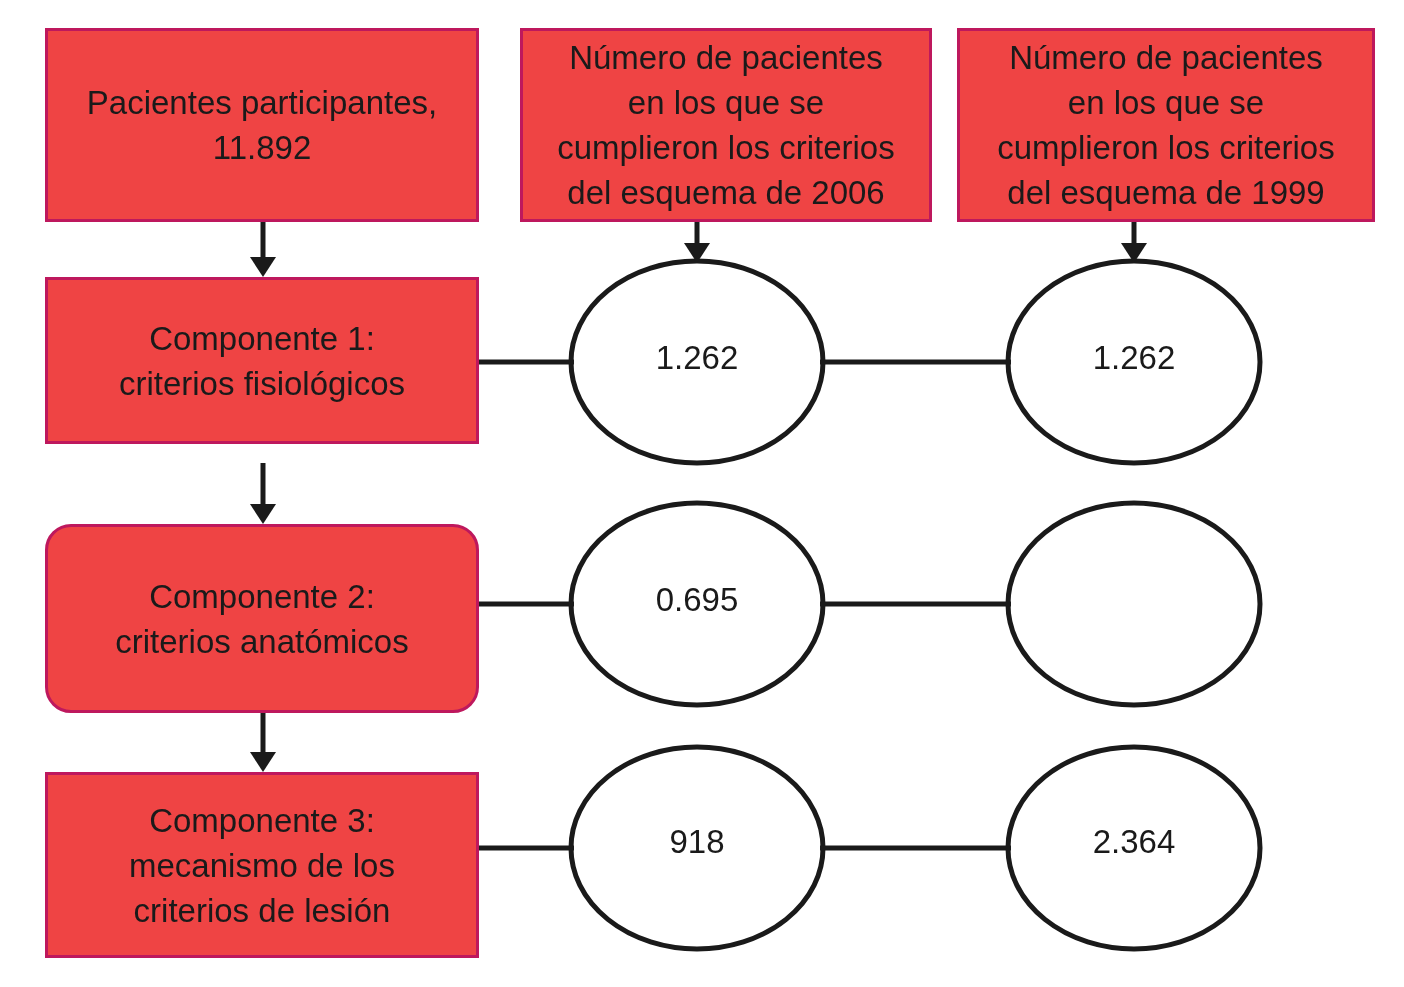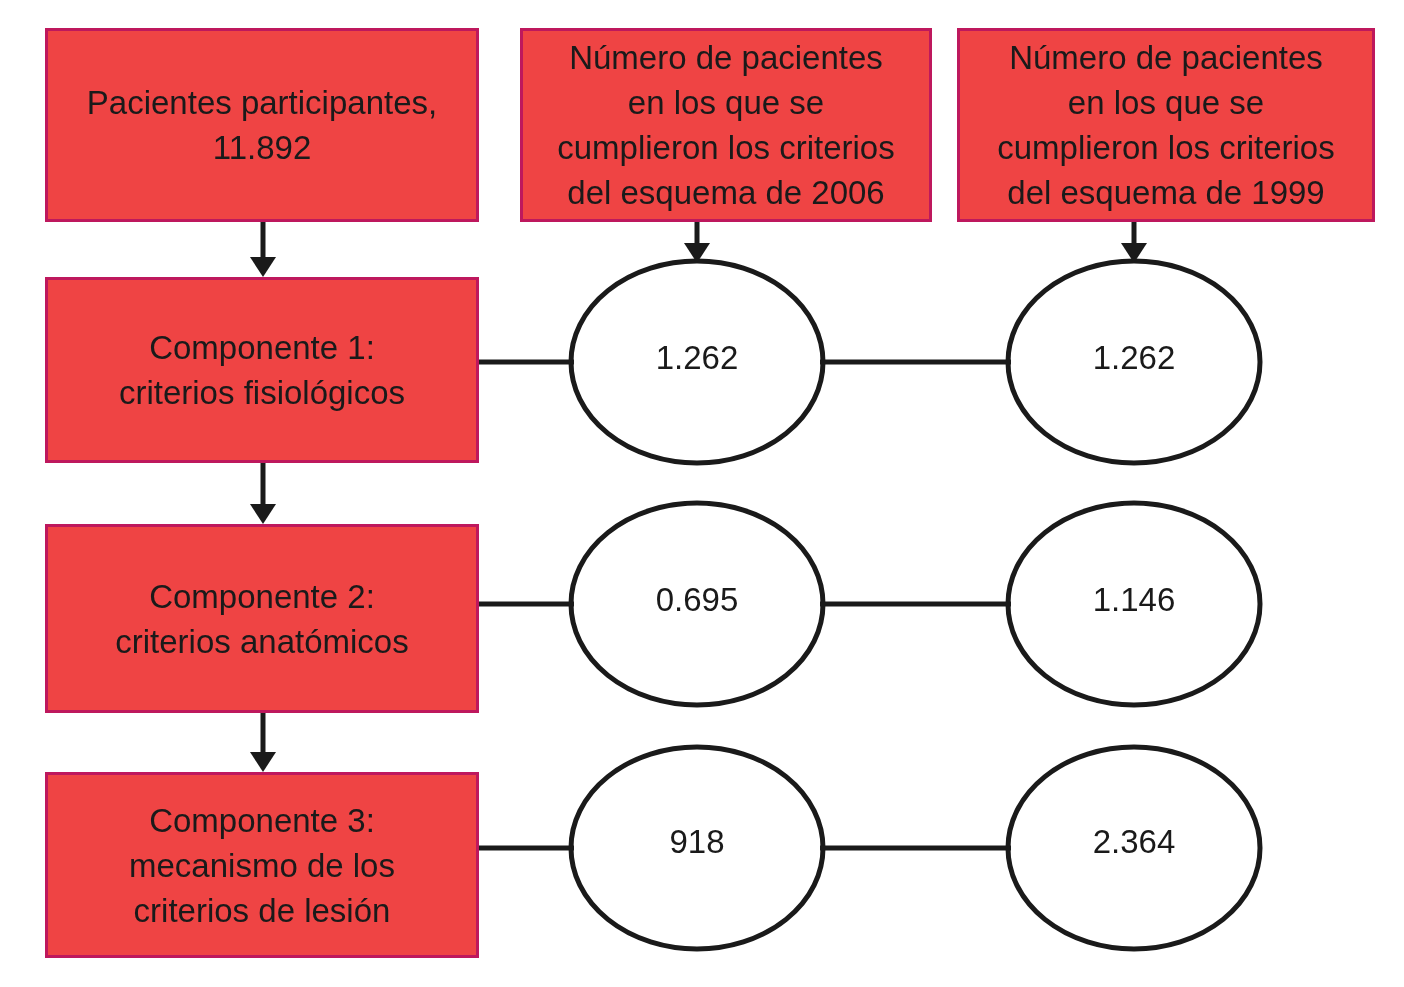--- a/index.html
+++ b/index.html
@@ -90,31 +90,30 @@
   <div class="node rect" style="left:520px; top:28px; width:412px; height:194px;">Número de pacientes
 en los que se
 cumplieron los criterios
 del esquema de 2006</div>
 
   <div class="node rect" style="left:957px; top:28px; width:418px; height:194px;">Número de pacientes
 en los que se
 cumplieron los criterios
 del esquema de 1999</div>
 
-  <div class="node rect" style="left:45px; top:277px; width:434px; height:186px;">Componente 1:
+  <div class="node rect" style="left:45px; top:277px; width:434px; height:167px;">Componente 1:
 criterios fisiológicos</div>
 
-  <div class="node rect" style="left:45px; top:524px; width:434px; height:189px;">Componente 2:
+  <div class="node rect" style="left:45px; top:524px; width:434px; height:189px;border-radius:26px;">Componente 2:
 criterios anatómicos</div>
 
   <div class="node rect" style="left:45px; top:772px; width:434px; height:186px;">Componente 3:
 mecanismo de los
 criterios de lesión</div>
 
   <div class="node ellipse-label" style="left:571px; top:256px; width:252px; height:202px;">1.262</div>
   <div class="node ellipse-label" style="left:571px; top:498px; width:252px; height:202px;">0.695</div>
   <div class="node ellipse-label" style="left:571px; top:740px; width:252px; height:202px;text-align:right;">918</div>
 
   <div class="node ellipse-label" style="left:1008px; top:256px; width:252px; height:202px;">1.262</div>
-  <div class="node ellipse-label" style="left:1008px; top:498px; width:252px; height:202px;">1.146</div>
   <div class="node ellipse-label" style="left:1008px; top:740px; width:252px; height:202px;">2.364</div>
 
 </div>
 
 </body></html>

